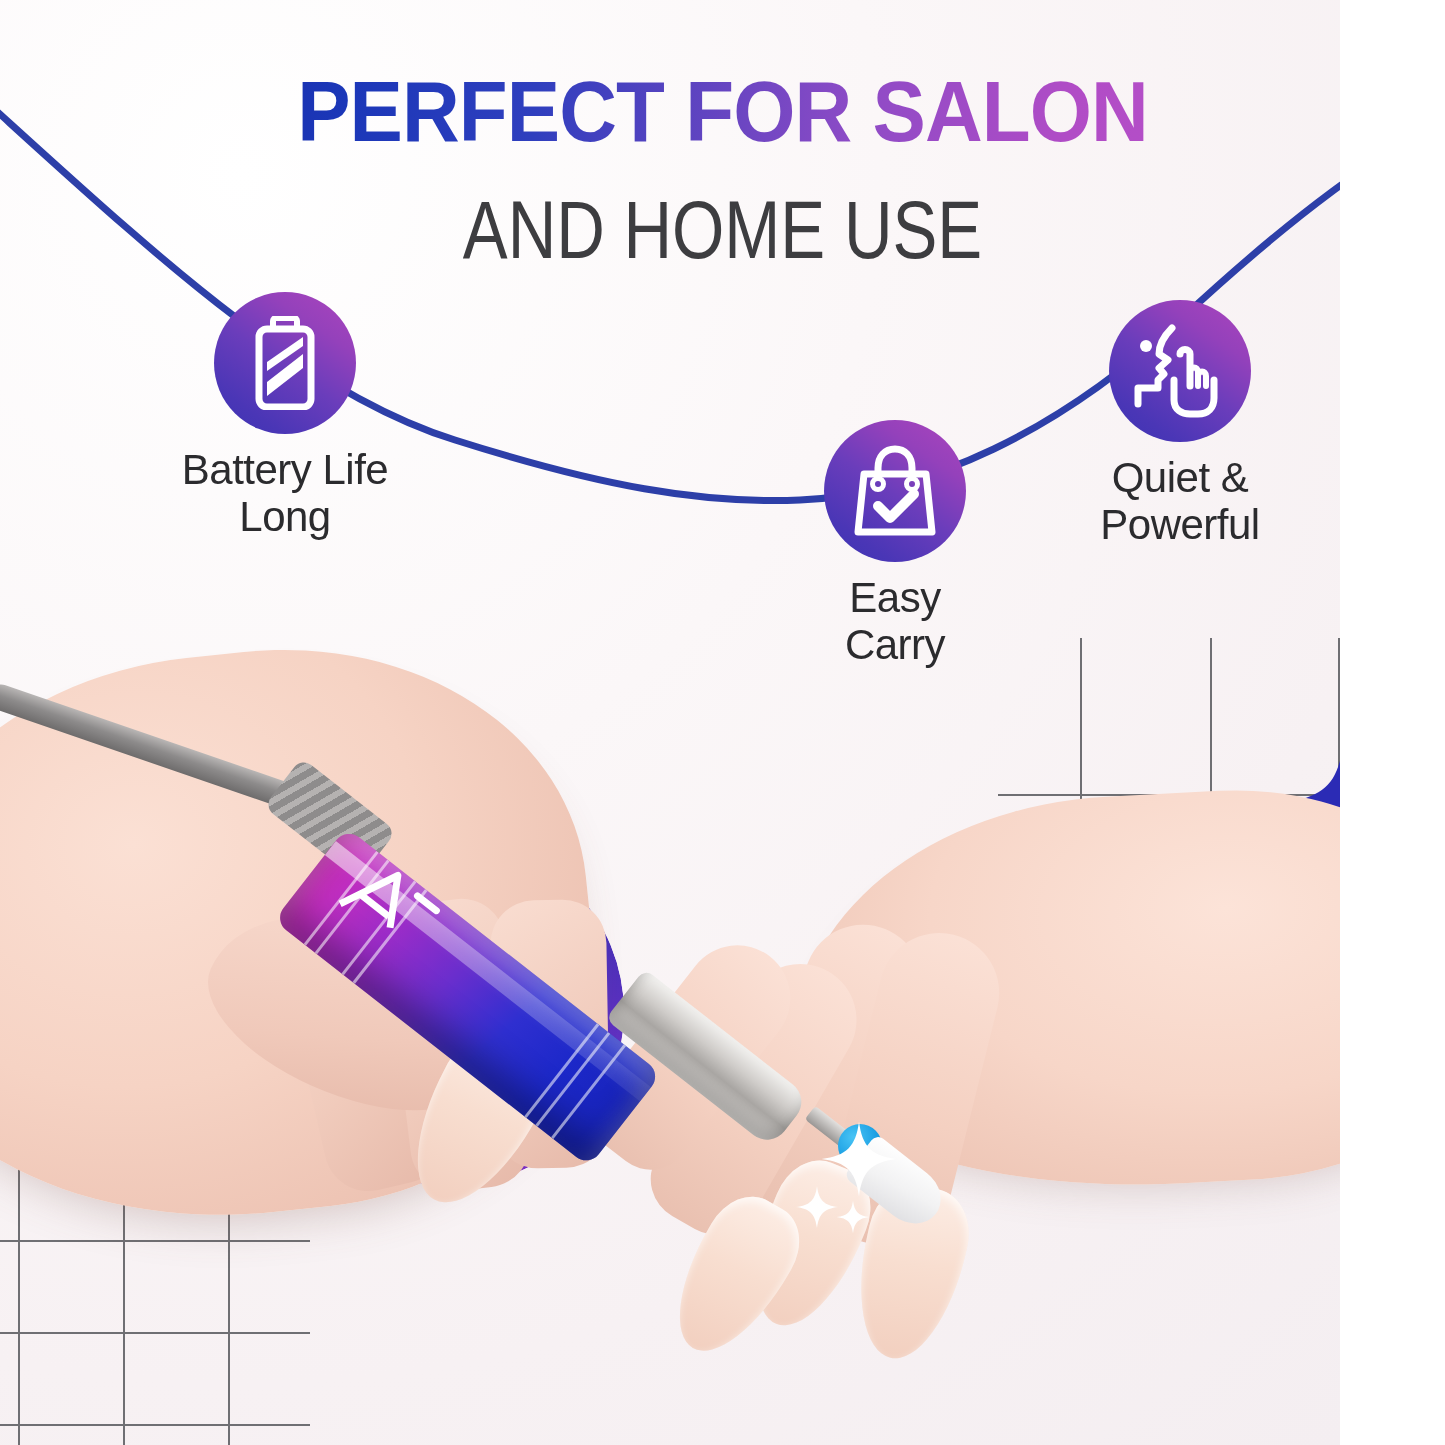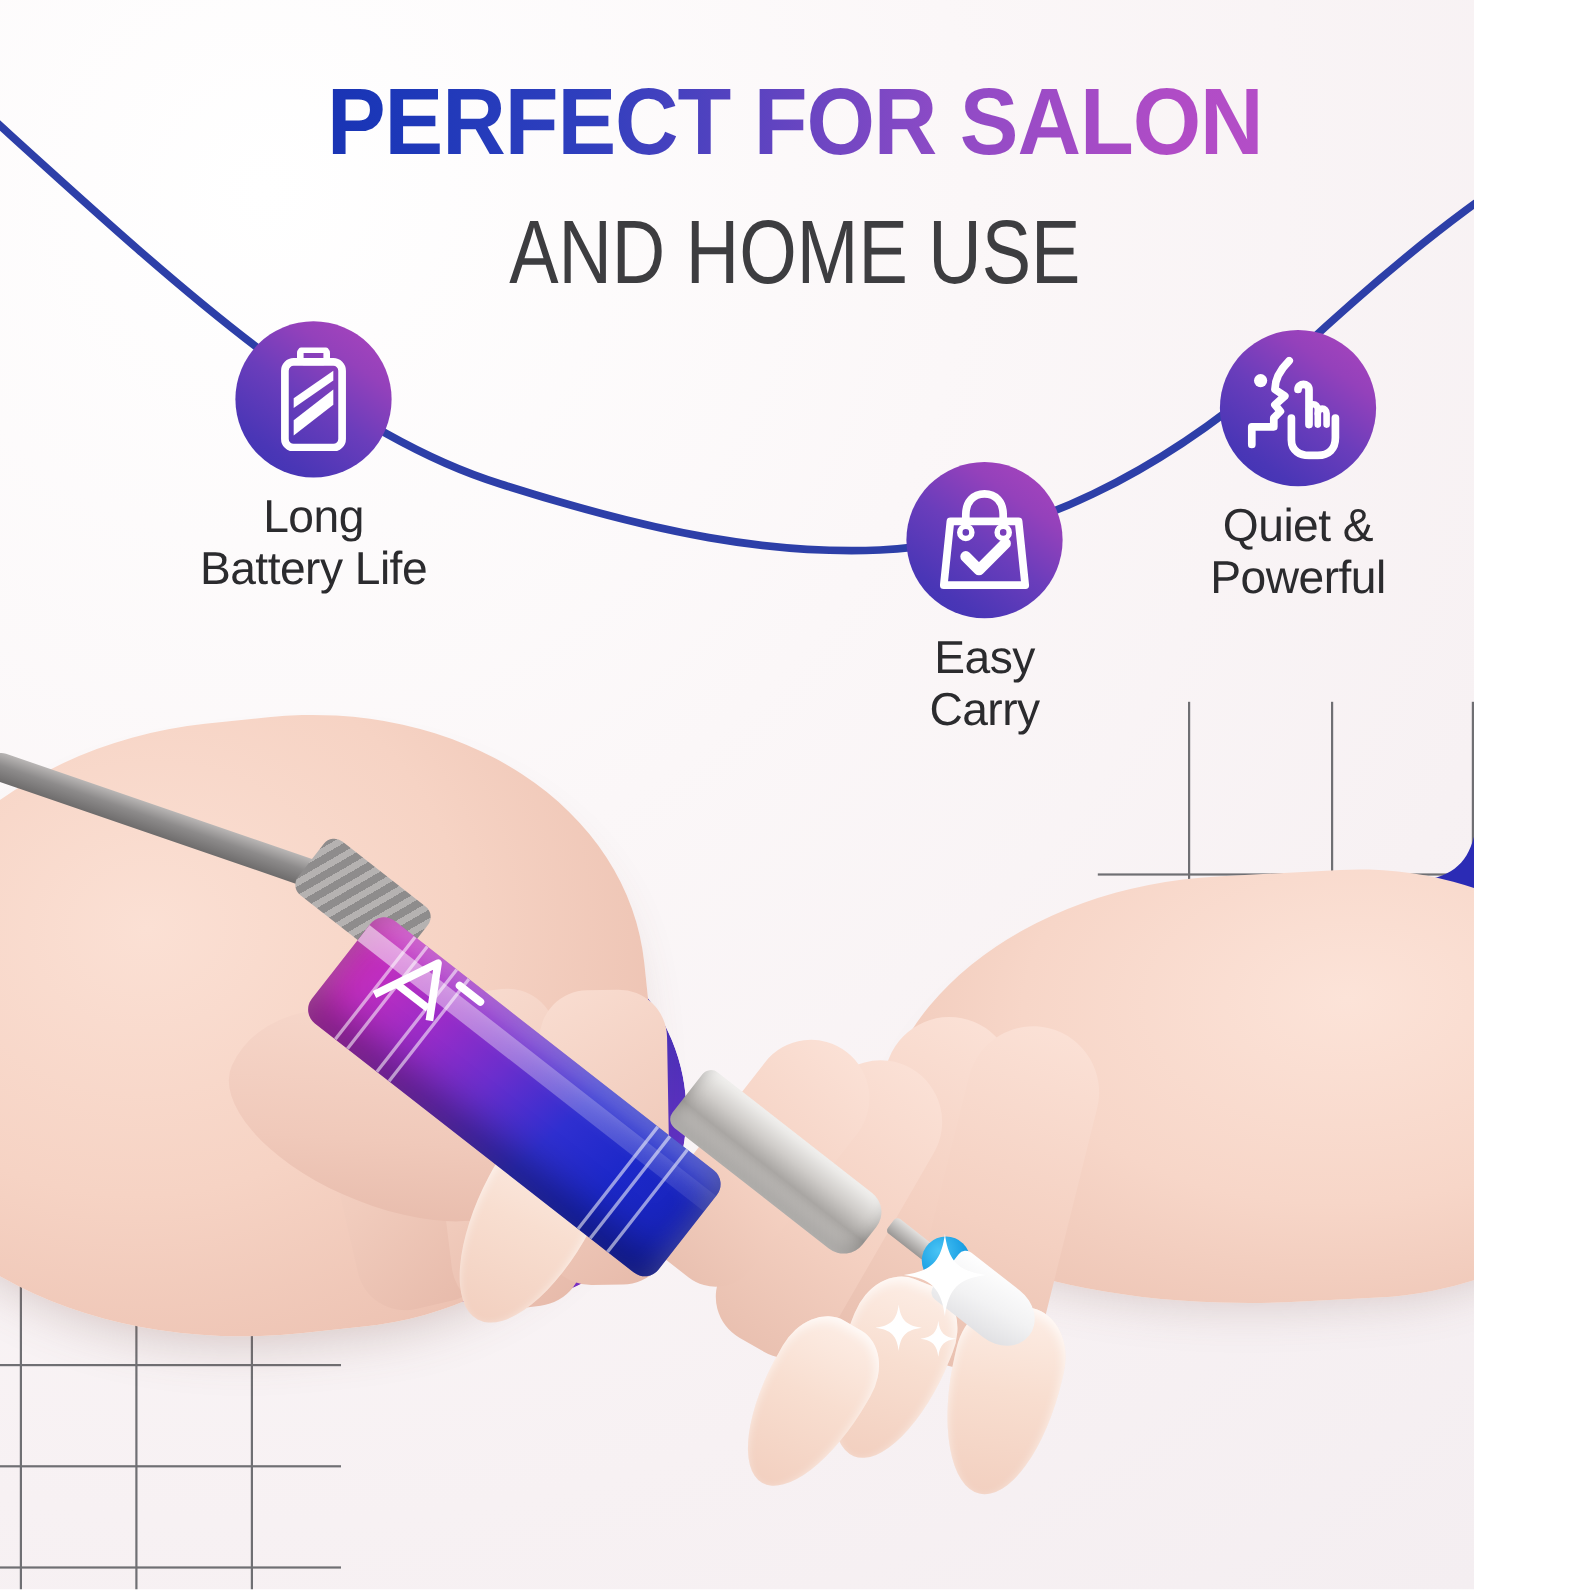--- a/index.html
+++ b/index.html
@@ -200,22 +200,22 @@
         <svg width="70" height="94" viewBox="0 0 70 94">
           <rect x="23" y="2" width="24" height="11" rx="3" fill="none" stroke="#fff" stroke-width="6"></rect>
           <rect x="9" y="13" width="52" height="78" rx="8" fill="none" stroke="#fff" stroke-width="7"></rect>
           <path d="M17 66 L53 38 L53 52 L17 80 Z" fill="#fff"></path>
           <path d="M17 44 L53 22 L53 26 L17 48 Z" fill="#fff" opacity="0"></path>
           <path d="M17 46 L53 21 L53 30 L17 55 Z" fill="#fff"></path>
         </svg>
       </span>
     </div>
     <div class="flabel">
+      <div>Battery Life</div>
       <div>Long</div>
-      <div>Battery Life</div>
     </div>
   </div>
 
 
   <div class="feature" style="left:1015px;top:300px;">
     <div class="bubble">
       <span>
         <svg width="96" height="94" viewBox="0 0 96 94">
           <circle cx="14" cy="22" r="6" fill="#fff"></circle>
           <path d="M40 4 C30 14 27 24 27 30 L36 36 L27 44 L32 50 L26 56 L26 64 L6 64 L6 80" fill="none" stroke="#fff" stroke-width="7" stroke-linejoin="round" stroke-linecap="round"></path>

